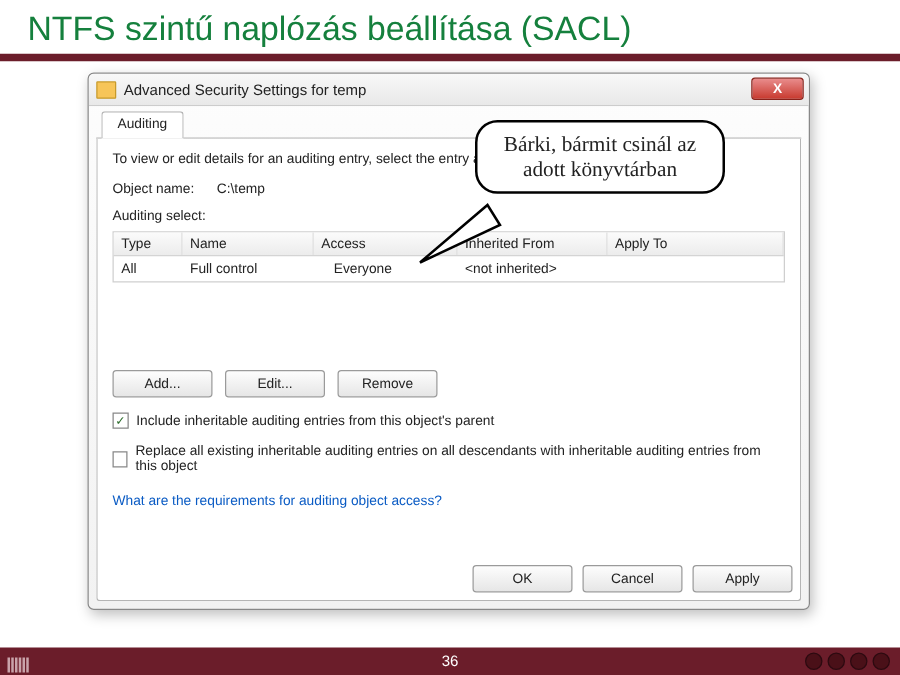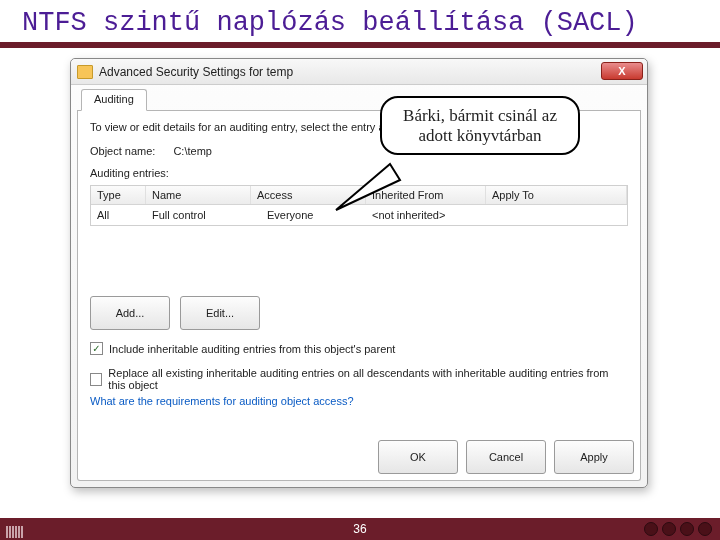--- a/index.html
+++ b/index.html
@@ -1,19 +1,19 @@
 <!DOCTYPE html>
 <html><head>
 <meta charset="utf-8">
 <style>
   * { box-sizing: border-box; margin: 0; padding: 0; }
   body { width: 720px; height: 540px; background: #fff; font-family: "Segoe UI", Tahoma, sans-serif; font-size: 11px; color: #222; position: relative; overflow: hidden; }
 
   
-  .slide-title { font-family: Liberation Mono, monospace; font-size: 27px; color: #4c1d95; padding: 8px 22px 4px; }
+  .slide-title { font-family: Liberation Sans, sans-serif; font-size: 27px; color: #15803d; padding: 8px 22px 4px; }
   .title-underline { height: 6px; background: #6b1d2a; margin: 0 0 10px 0; }
 
   
   .footer { position: absolute; bottom: 0; left: 0; right: 0; height: 22px; background: #6b1d2a; display: flex; align-items: center; justify-content: center; color: #fff; font-size: 12px; }
   .footer-left { position: absolute; left: 6px; bottom: 2px; display: flex; gap: 1px; }
   .footer-left .col { width: 2px; height: 12px; background: #c9a3aa; }
   .footer-right { position: absolute; right: 8px; display: flex; gap: 4px; }
   .footer-right .dot { width: 14px; height: 14px; border-radius: 50%; background: #4a1018; border:1px solid #2c0a10;}
 
   
@@ -39,26 +39,26 @@
   
   .table { border:1px solid #cfcfcf; background:#fff; font-size:11px; }
   .thead { display:flex; background:linear-gradient(#fbfbfb,#ececec); border-bottom:1px solid #d4d4d4;}
   .thead .th { padding:3px 6px; border-right:1px solid #e0e0e0; }
   .tbody { }
   .trow { display:flex; padding:2px 0;}
   .trow .td { padding:2px 6px; white-space:nowrap; overflow:hidden; text-overflow:ellipsis;}
   .c-type { width:55px;} .c-name{width:105px;} .c-access{width:115px;} .c-inh{width:120px;} .c-apply{flex:1;}
 
   .btn-row { margin-top:70px; display:flex; gap:10px;}
-  .btn { min-width:80px; height:34px; padding:0 14px; background:linear-gradient(#fdfdfd,#e6e6e6); border:1px solid #9a9a9a; border-radius:3px; font-size:11px; display:inline-flex; align-items:center; justify-content:center; cursor:pointer;}
+  .btn { min-width:80px; height:22px; padding:0 14px; background:linear-gradient(#fdfdfd,#e6e6e6); border:1px solid #9a9a9a; border-radius:3px; font-size:11px; display:inline-flex; align-items:center; justify-content:center; cursor:pointer;}
 
   .check-row { display:flex; align-items:center; gap:6px; margin-top:12px; font-size:11px;}
   .checkbox { width:13px; height:13px; border:1px solid #888; background:#fff; display:inline-flex; align-items:center; justify-content:center; font-size:10px; color:#2a6b2a;}
 
-  .link { color:#0a5bc4; margin-top:4px; display:inline-block; font-size:11px;}
+  .link { color:#0a5bc4; margin-top:16px; display:inline-block; font-size:11px;}
 
   .dlg-btns { position:absolute; right:6px; bottom:6px; display:flex; gap:8px; }
 
   
   .callout { position:absolute; left:380px; top:96px; width:200px; z-index:50;border-radius:15px; }
   .bubble { background:#fff; border:2px solid #000; border-radius:18px; padding:8px 10px; font-family:"Times New Roman",serif; font-size:17px; text-align:center; line-height:1.15;}
 
 </style>
 </head>
 <body>
@@ -78,21 +78,21 @@
   <div class="dialog-body">
     <div class="tab-strip">
       <div class="tab">Auditing</div>
     </div>
     <div class="tab-content">
       <div class="intro">To view or edit details for an auditing entry, select the entry and then click Edit.</div>
       <div class="obj-row">
         <span class="obj-label">Object name:</span>
         <span class="obj-val">C:\temp</span>
       </div>
-      <div class="entries-label">Auditing entries:</div>
+      <div class="entries-label">Auditing select:</div>
 
       <div class="table">
         <div class="thead">
           <div class="th c-type">Type</div>
           <div class="th c-name">Name</div>
           <div class="th c-access">Access</div>
           <div class="th c-inh">Inherited From</div>
           <div class="th c-apply">Apply To</div>
         </div>
         <div class="tbody">
@@ -101,20 +101,21 @@
             <div class="td c-access">Full control</div>
             <div class="td c-name">Everyone</div>
             <div class="td c-inh">&lt;not inherited&gt;</div>
           </div>
         </div>
       </div>
 
       <div class="btn-row">
         <div class="btn">Add...</div>
         <div class="btn">Edit...</div>
+        <div class="btn">Remove</div>
       </div>
 
       <div class="check-row">
         <span class="checkbox">✓</span>
         <span>Include inheritable auditing entries from this object's parent</span>
       </div>
       <div class="check-row">
         <span class="checkbox"></span>
         <span>Replace all existing inheritable auditing entries on all descendants with inheritable auditing entries from this object</span>
       </div>

